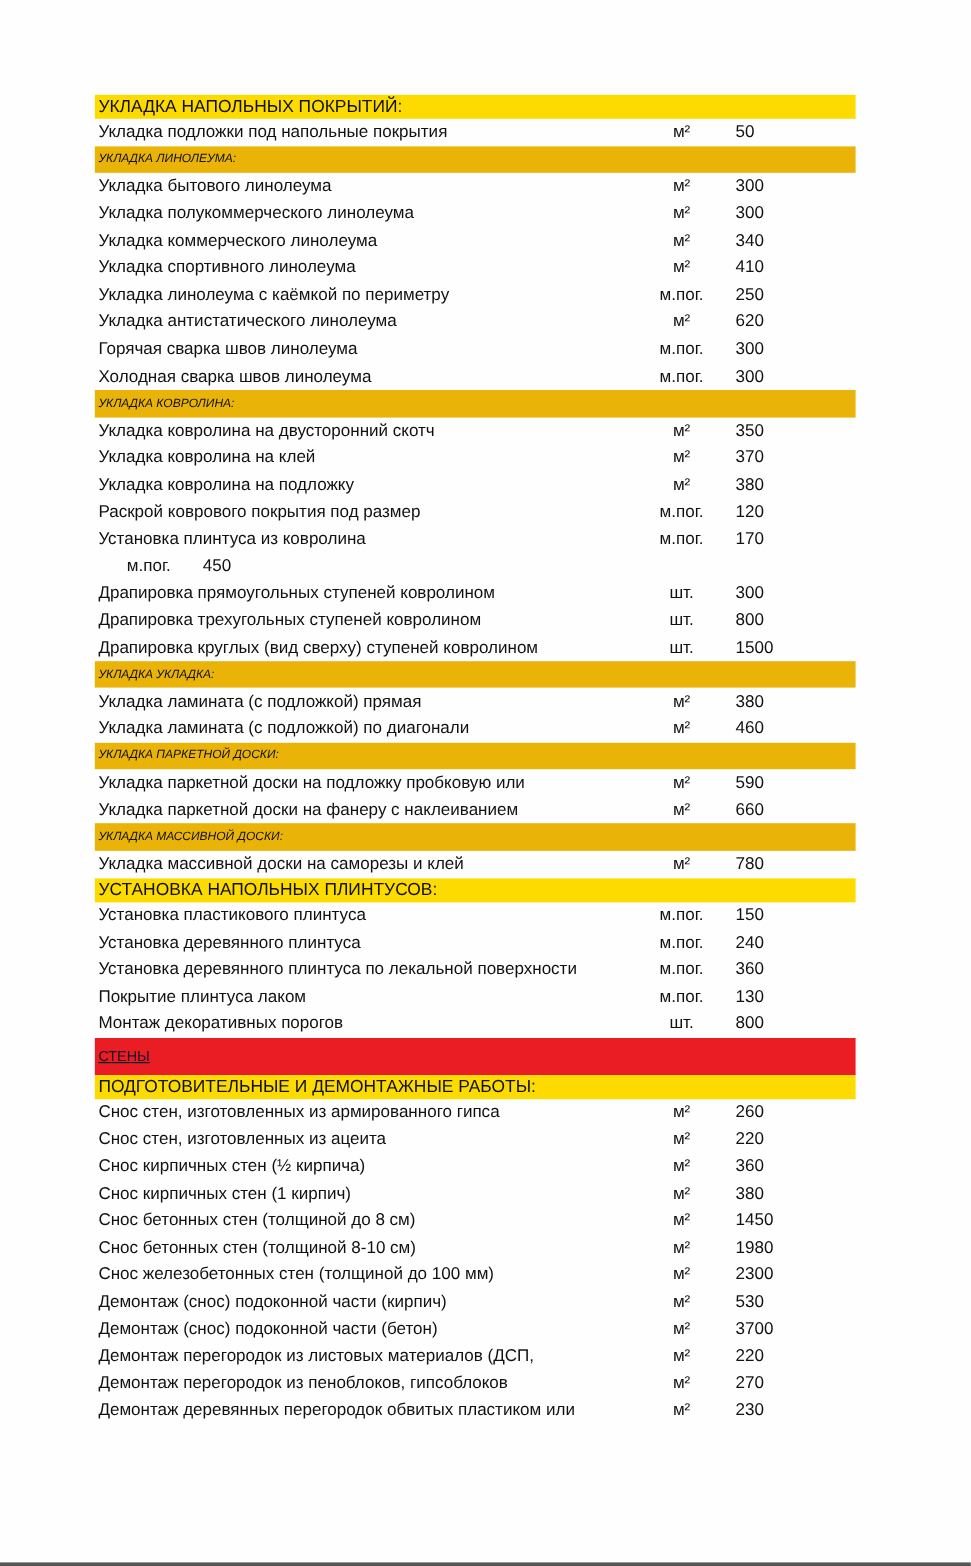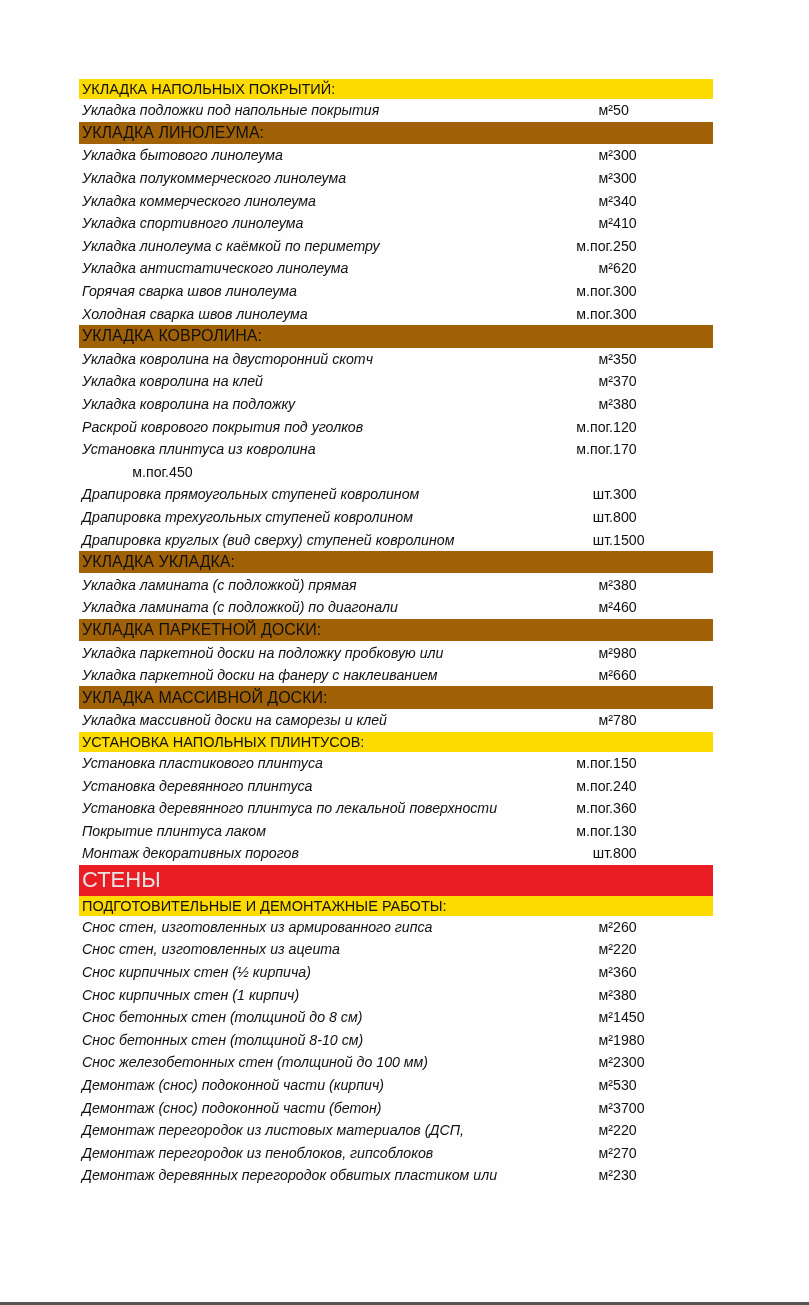--- a/index.html
+++ b/index.html
@@ -1,24 +1,24 @@
 <!DOCTYPE html>
 <html><head>
 <meta charset="utf-8">
 <style>
   html, body { margin:0; padding:0; background:#fefefe; }
   body { width:809px; height:1305px; position:relative; overflow:hidden; font-family:"Liberation Sans", sans-serif; color:#111; }
   #sheet { position:absolute; left:79px; top:79px; width:634px; }
   .row { display:flex; align-items:center; height:22.6px; font-size:14.2px; }
-  .row .name { flex:1; padding-left:3px; white-space:nowrap; overflow:hidden;font-style:italic; }
-  .row .unit { width:90px; text-align:right; }
+  .row .name { flex:1; padding-left:3px; white-space:nowrap; overflow:hidden; }
+  .row .unit { width:90px; text-align:center; }
   .row .price { width:92px; padding-right:8px; }
   .h-yellow { background:#fddb00; height:20px; font-size:14.5px; padding-left:3px; display:flex; align-items:center; }
-  .h-pink { background:#a16207; height:22.6px; font-size:16px; padding-left:3px; display:flex; align-items:center; }
-  .h-red { background:#ea1c24; color:#e5e5e5; height:31px; font-size:22px; padding-left:3px; display:flex; align-items:center; }
+  .h-pink { background:#eab308; height:22.6px; font-size:10px; padding-left:3px; display:flex; align-items:center;font-style:italic; }
+  .h-red { background:#ea1c24; color:#0f172a; height:31px; font-size:12px; padding-left:3px; display:flex; align-items:center;text-decoration:underline; }
   #bottom-bar { position:absolute; left:0; right:0; bottom:0; height:3px; background:#555; }
 </style>
 </head>
 <body>
 
 <div id="sheet">
     <div class="h-yellow">УКЛАДКА НАПОЛЬНЫХ ПОКРЫТИЙ:</div>
     <div class="row">
       <div class="name">Укладка подложки под напольные покрытия</div>
       <div class="unit">м²</div>
@@ -75,21 +75,21 @@
       <div class="name">Укладка ковролина на клей</div>
       <div class="unit">м²</div>
       <div class="price">370</div>
     </div>
     <div class="row">
       <div class="name">Укладка ковролина на подложку</div>
       <div class="unit">м²</div>
       <div class="price">380</div>
     </div>
     <div class="row">
-      <div class="name">Раскрой коврового покрытия под уголков</div>
+      <div class="name">Раскрой коврового покрытия под размер</div>
       <div class="unit">м.пог.</div>
       <div class="price">120</div>
     </div>
     <div class="row">
       <div class="name">Установка плинтуса из ковролина</div>
       <div class="unit">м.пог.</div>
       <div class="price">170</div>
     </div>
     <div class="row">
       <div class="unit">м.пог.</div>
@@ -118,21 +118,21 @@
     </div>
     <div class="row">
       <div class="name">Укладка ламината (с подложкой) по диагонали</div>
       <div class="unit">м²</div>
       <div class="price">460</div>
     </div>
     <div class="h-pink">УКЛАДКА ПАРКЕТНОЙ ДОСКИ:</div>
     <div class="row">
       <div class="name">Укладка паркетной доски на подложку пробковую или</div>
       <div class="unit">м²</div>
-      <div class="price">980</div>
+      <div class="price">590</div>
     </div>
     <div class="row">
       <div class="name">Укладка паркетной доски на фанеру с наклеиванием</div>
       <div class="unit">м²</div>
       <div class="price">660</div>
     </div>
     <div class="h-pink">УКЛАДКА МАССИВНОЙ ДОСКИ:</div>
     <div class="row">
       <div class="name">Укладка массивной доски на саморезы и клей</div>
       <div class="unit">м²</div>

